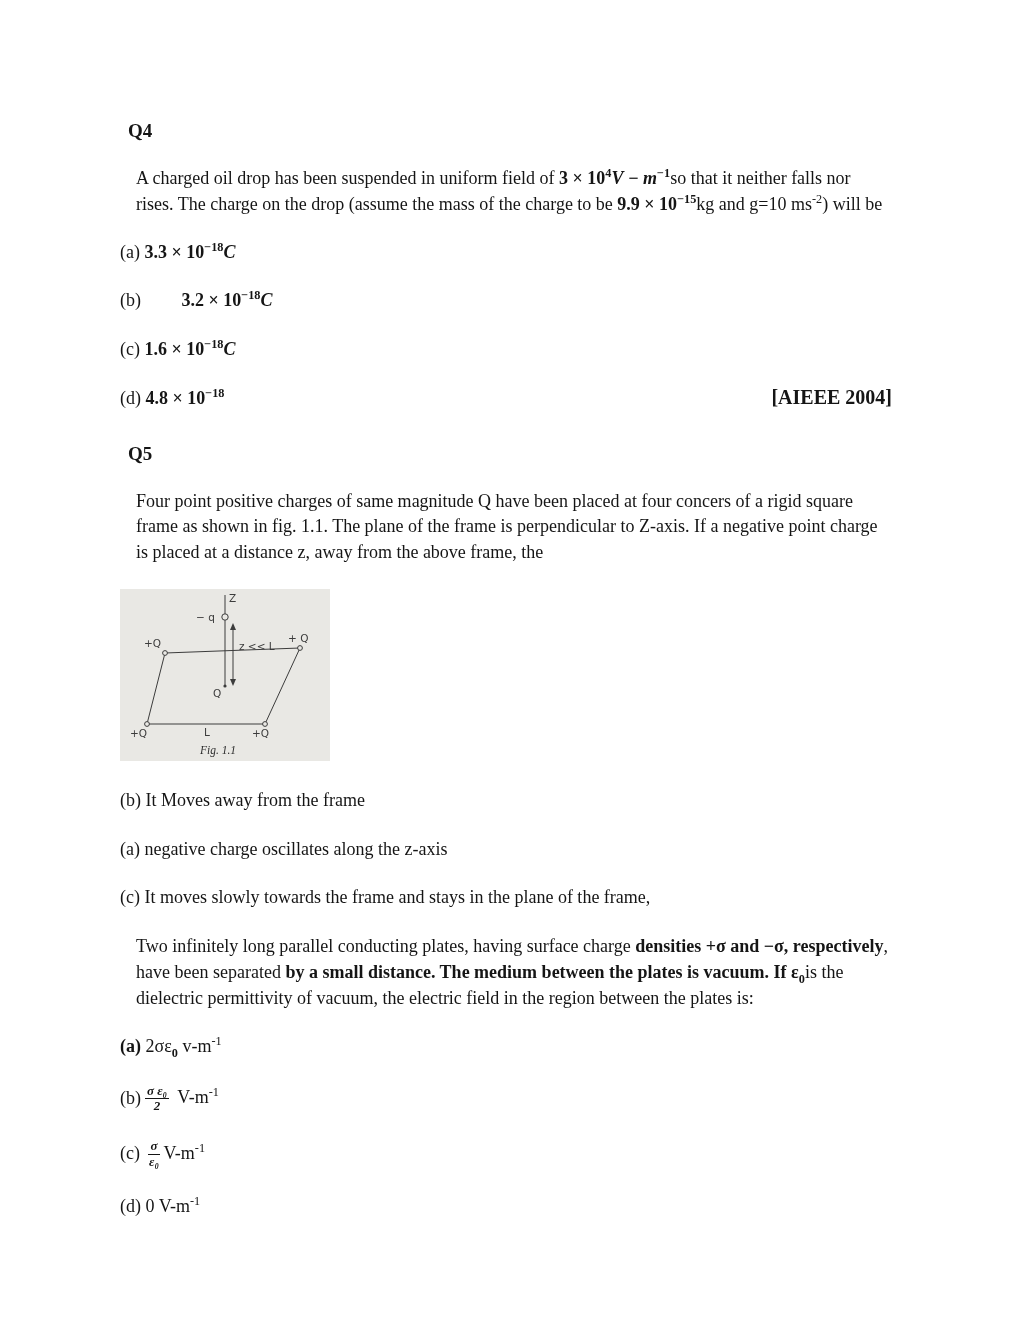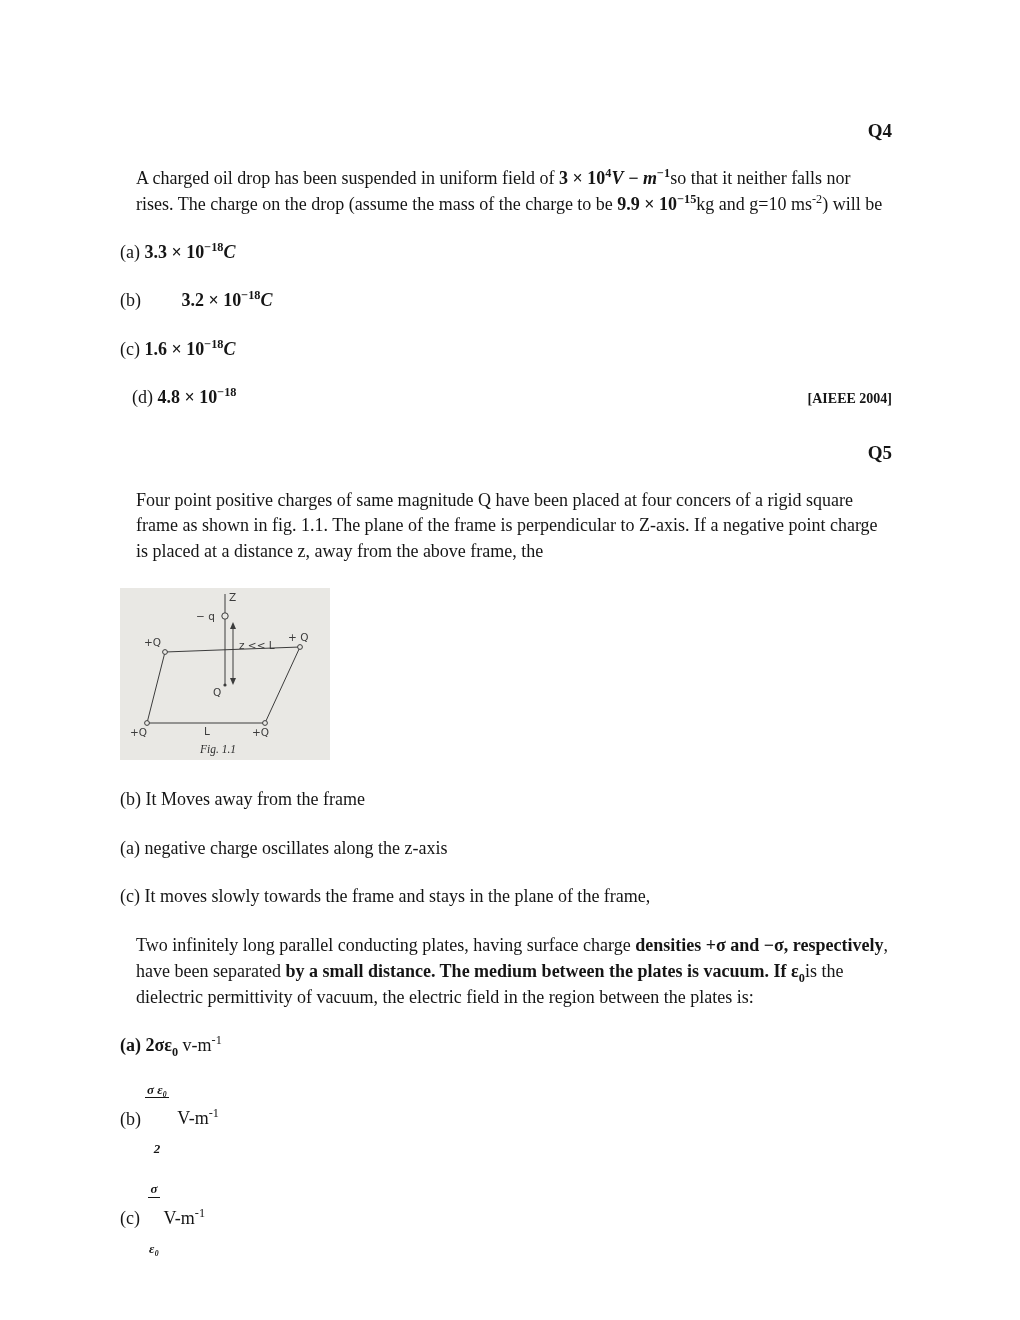--- a/index.html
+++ b/index.html
@@ -4,35 +4,35 @@
 <style>
   html, body { margin: 0; padding: 0; }
   body {
     width: 1020px; height: 1320px;
     background: #ffffff;
     font-family: "Liberation Serif", serif;
     color: #151515;
     overflow: hidden;
   }
   .page { padding: 112px 128px 0 120px; box-sizing: border-box; }
-  .qnum { font-size: 19px; font-weight: bold; margin: 8px 0 24px 8px; text-align: right; }
+  .qnum { font-size: 19px; font-weight: bold; margin: 8px 0 24px 8px; }
   .qbody { font-size: 18px; line-height: 1.42; margin: 0 0 24px 16px; }
   .option { font-size: 18px; margin: 0 0 25px 0; line-height: 1.3; }
-  .option-row { display: flex; justify-content: space-between; align-items: baseline; margin: 0 0 32px 12px; }
+  .option-row { display: flex; justify-content: space-between; align-items: baseline; margin: 0 0 32px 0; }
   .option-row .option { margin: 0; }
-  .source { font-size: 14px; font-weight: bold; white-space: nowrap; }
+  .source { font-size: 20px; font-weight: bold; white-space: nowrap; }
   sup, sub { font-size: 68%; line-height: 0; }
   .fig { margin: 2px 0 28px 2px; width: 210px; }
   .fig svg { display: block; }
   svg text { font-family: "DejaVu Sans", sans-serif; font-size: 10.5px; fill: #3c3c3c; }
   svg text.figcap { font-family: "Liberation Serif", serif; font-style: italic; font-size: 11.5px; fill: #2e2e2e; }
   .frac {
     display: inline-flex; flex-direction: column; align-items: center;
     vertical-align: middle; font-size: 13px; font-weight: bold; font-style: italic;
-    line-height: 1.15; margin: 0 4px; gap: 44px;
+    line-height: 1.15; margin: 0 4px;
   }
   .frac .num { border-bottom: 1.2px solid #151515; padding: 0 2px; }
 </style>
 </head>
 <body>
 
 <main class="page">
 
   <section class="question">
     <h2 class="qnum">Q4</h2>
@@ -85,31 +85,32 @@
     </figure>
 
     <p class="option">(b) It Moves away from the frame</p>
     <p class="option">(a) negative charge oscillates along the z-axis</p>
     <p class="option">(c) It moves slowly towards the frame and stays in the plane of the frame,</p>
   </section>
 
   <section class="question">
     <p class="qbody"><span>Two infinitely long parallel conducting plates, having surface charge </span><span style="font-weight: bold;">densities +σ and −σ, respectively</span><span>, have been separated </span><span style="font-weight: bold;">by a small distance. The medium between the plates is vacuum. If ε</span><sub style="font-weight: bold;">0</sub><span>is the dielectric permittivity of vacuum, the electric field in the region between the plates is:</span></p>
 
-    <p class="option"><span style="font-weight: bold;">(a) </span><span style="font-weight: bold;">2σε</span><sub style="font-weight: bold;">0</sub><span> v-m</span><sup>-1</sup></p>
+    <p class="option"><span style="font-weight: bold;">(a) </span><span style="font-weight: normal;">2σε</span><sub style="font-weight: bold;">0</sub><span> v-m</span><sup>-1</sup></p>
 
     <p class="option">
       <span>(b)</span><span class="frac">
           <span class="num">σ ε₀</span>
           <span class="den">2</span>
         </span><span><span> V-m</span><sup>-1</sup></span>
     </p>
 
     <p class="option">
       <span>(c) </span><span class="frac">
           <span class="num">σ</span>
           <span class="den">ε₀</span>
         </span><span><span>V-m</span><sup>-1</sup></span>
     </p>
 
+    <p class="option"><span>(d) 0 V-m</span><sup>-1</sup></p>
   </section>
 
 </main>
 
 </body></html>

